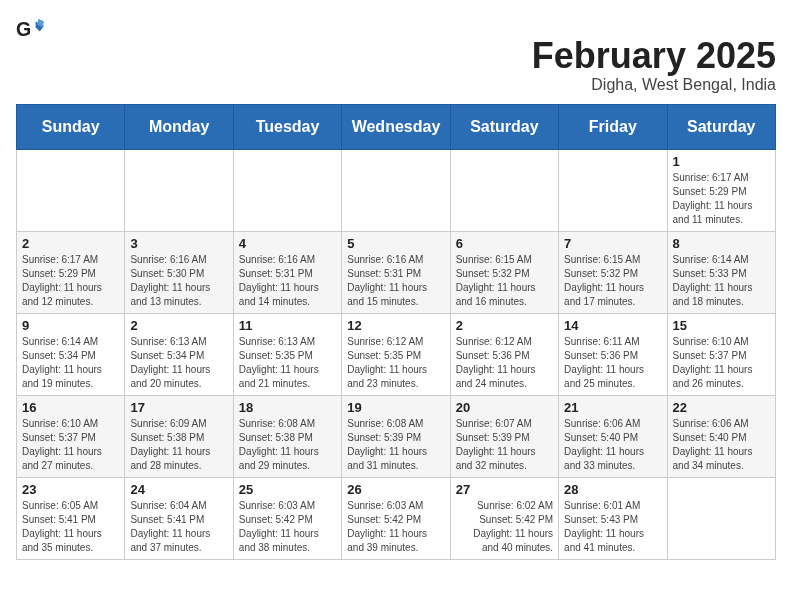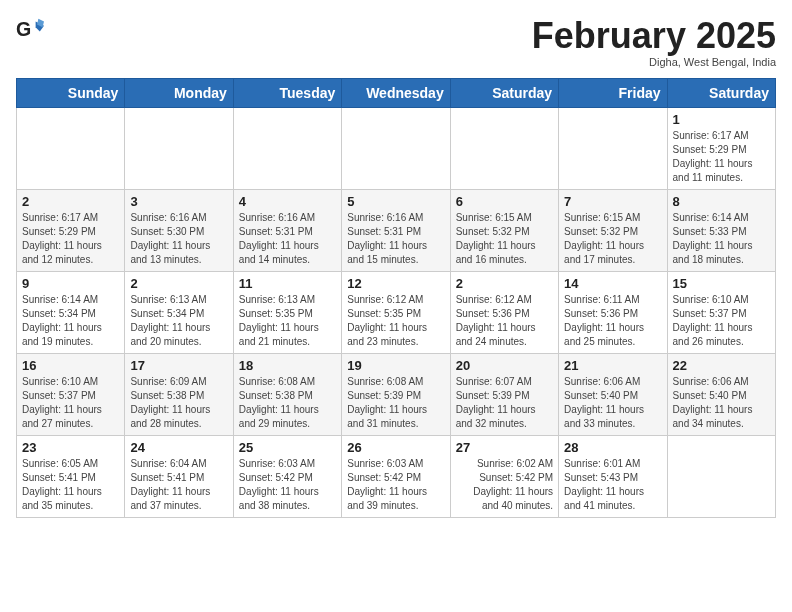--- a/index.html
+++ b/index.html
@@ -29,43 +29,44 @@
     .logo-text span {
       color: #2a6db5;
     }
     .logo-icon {
       width: 28px;
       height: 28px;
       margin-right: 2px;
     }
     .title-area {
       text-align: right;
+      margin-top: 20px;
     }
     .calendar-title {
       font-size: 36px;
       font-weight: bold;
       color: #222;
       line-height: 1.1;
     }
     .calendar-subtitle {
-      font-size: 11px;
+      font-size: 16px;
       color: #444;
     }
     .calendar-table {
       width: 100%;
       border-collapse: collapse;
       border: 1px solid #ccc;
     }
     .calendar-table th {
       background-color: #2a6db5;
       color: #fff;
-      font-size: 14px;
+      font-size: 16px;
       font-weight: bold;
-      padding: 6px 6px;
-      text-align: right;
+      padding: 13px 6px;
+      text-align: center;
       border: 1px solid #1e5a9c;
     }
     .calendar-table td {
       vertical-align: top;
       border: 1px solid #ccc;
       padding: 4px 5px;
       min-height: 70px;
       height: 82px;
       width: 106px;
       font-size: 10.5px;

